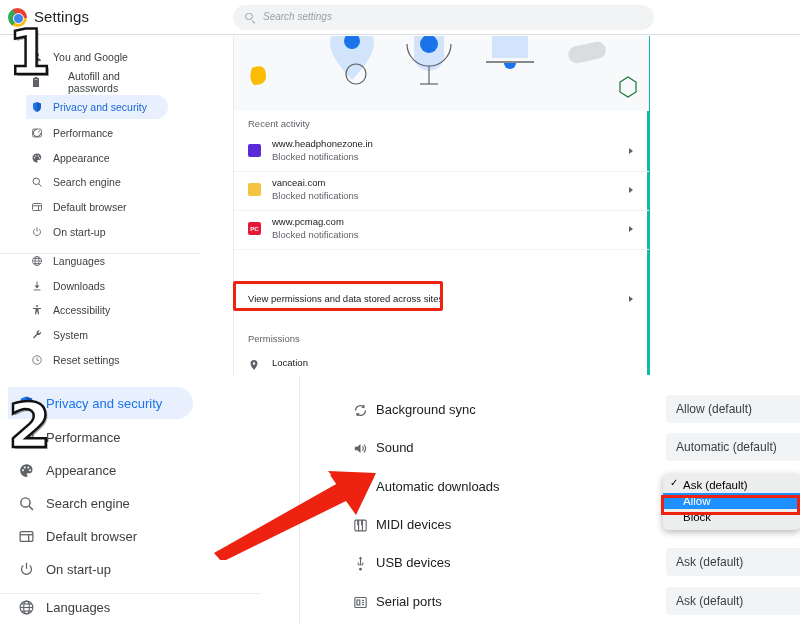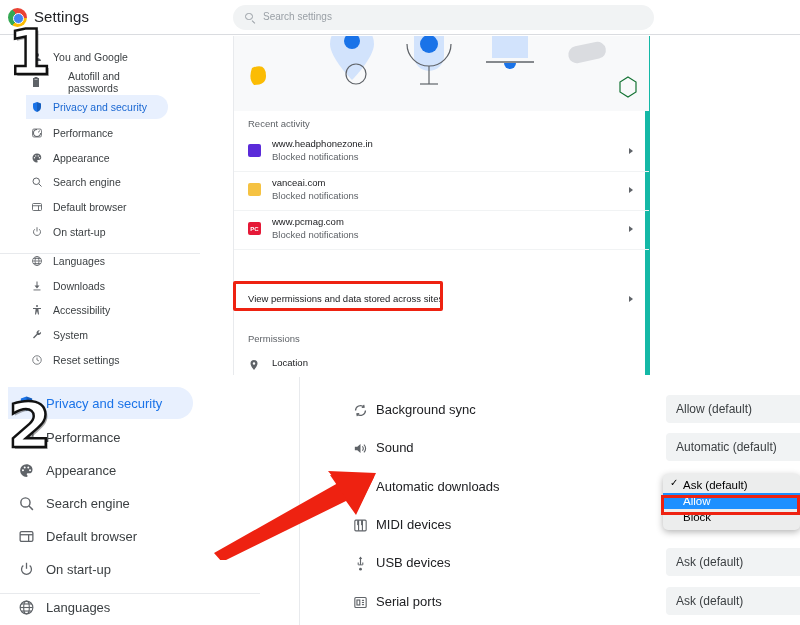--- a/index.html
+++ b/index.html
@@ -33,21 +33,21 @@
     content: ""; position: absolute; left: 5px; top: 5px;
     width: 9px; height: 9px; border-radius: 50%;
     background: #4285f4; border: 1.6px solid #ffffff;
   }
   .p1-title {
     position: absolute; left: 34px; top: 8px;
     font-size: 15px; font-weight: 500; color: #202124; letter-spacing: .1px;
   }
   .p1-search {
     position: absolute; left: 233px; top: 5px; width: 421px; height: 25px;
-    background: #f1f3f4; border-radius: 13px;
+    background: #f1f3f4; border-radius: 13px; font-style: italic;
   }
   .p1-search .mag {
     position: absolute; left: 12px; top: 7.5px; width: 10px; height: 10px;
   }
   .p1-search .mag i {
     position:absolute; left:0; top:0; width:7.5px; height:7.5px;
     border:1.2px solid #9aa0a6; border-radius:50%;
   }
   .p1-search .mag i::after {
     content:""; position:absolute; left:6.2px; top:6.2px;
@@ -71,21 +71,21 @@
     display:flex; align-items:center; border-radius:0 12px 12px 0;
     font-size:10.5px; color:#3c4043;
   }
   .nav1.sel { background:#e8f0fe; color:#1967d2; font-weight:500; }
   .nav1 .ic { width:22px; display:flex; justify-content:center; align-items:center; }
   .nav1 .lb { margin-left:5px; }
 
   
   .p1-main {
     position:absolute; left:233px; top:36px; width:417px; height:339px;
-    background:#ffffff; border-left:1px solid #e8eaed; border-right:5px solid #14b8a6;
+    background:#ffffff; border-left:1px solid #e8eaed; border-right:3px solid #14b8a6;
   }
   .p1-hero {
     position:absolute; left:0; top:0; width:415px; height:75px;
     background:#f8f9fa; overflow:hidden;
   }
   .sect-label {
     position:absolute; font-size:9.5px; color:#5f6368;
   }
   .act-row {
     position:absolute; left:0; width:415px; height:39px;

